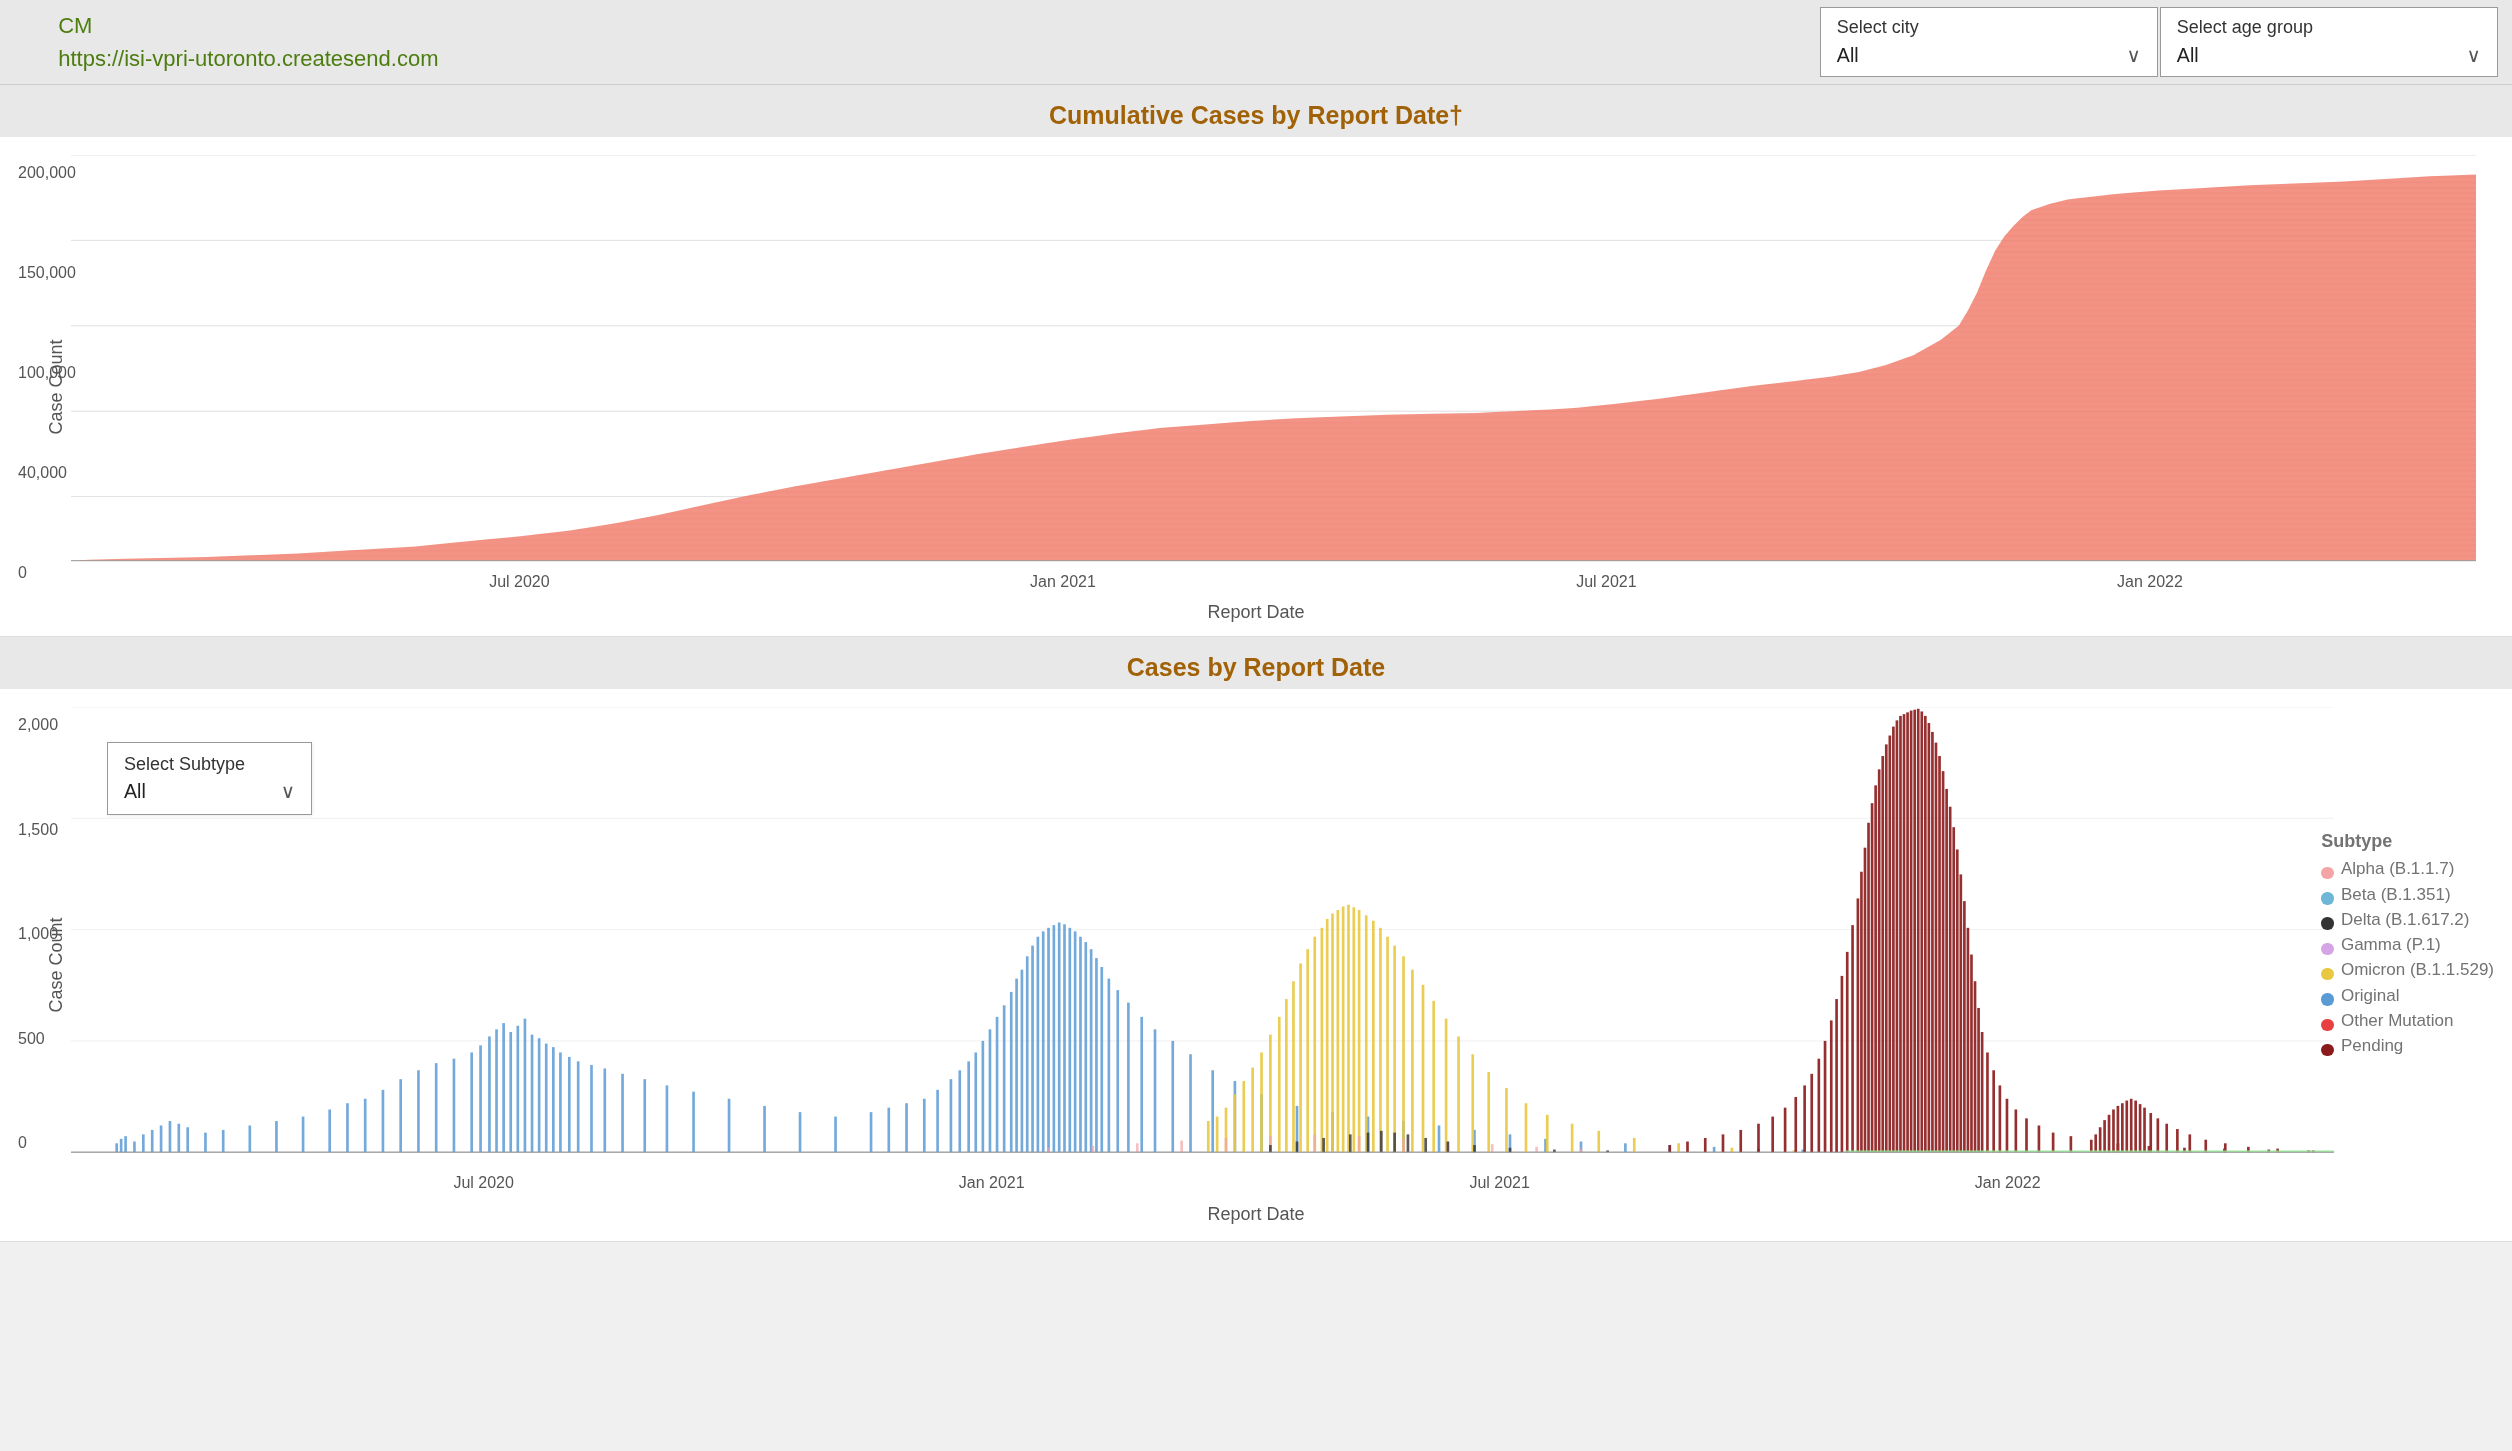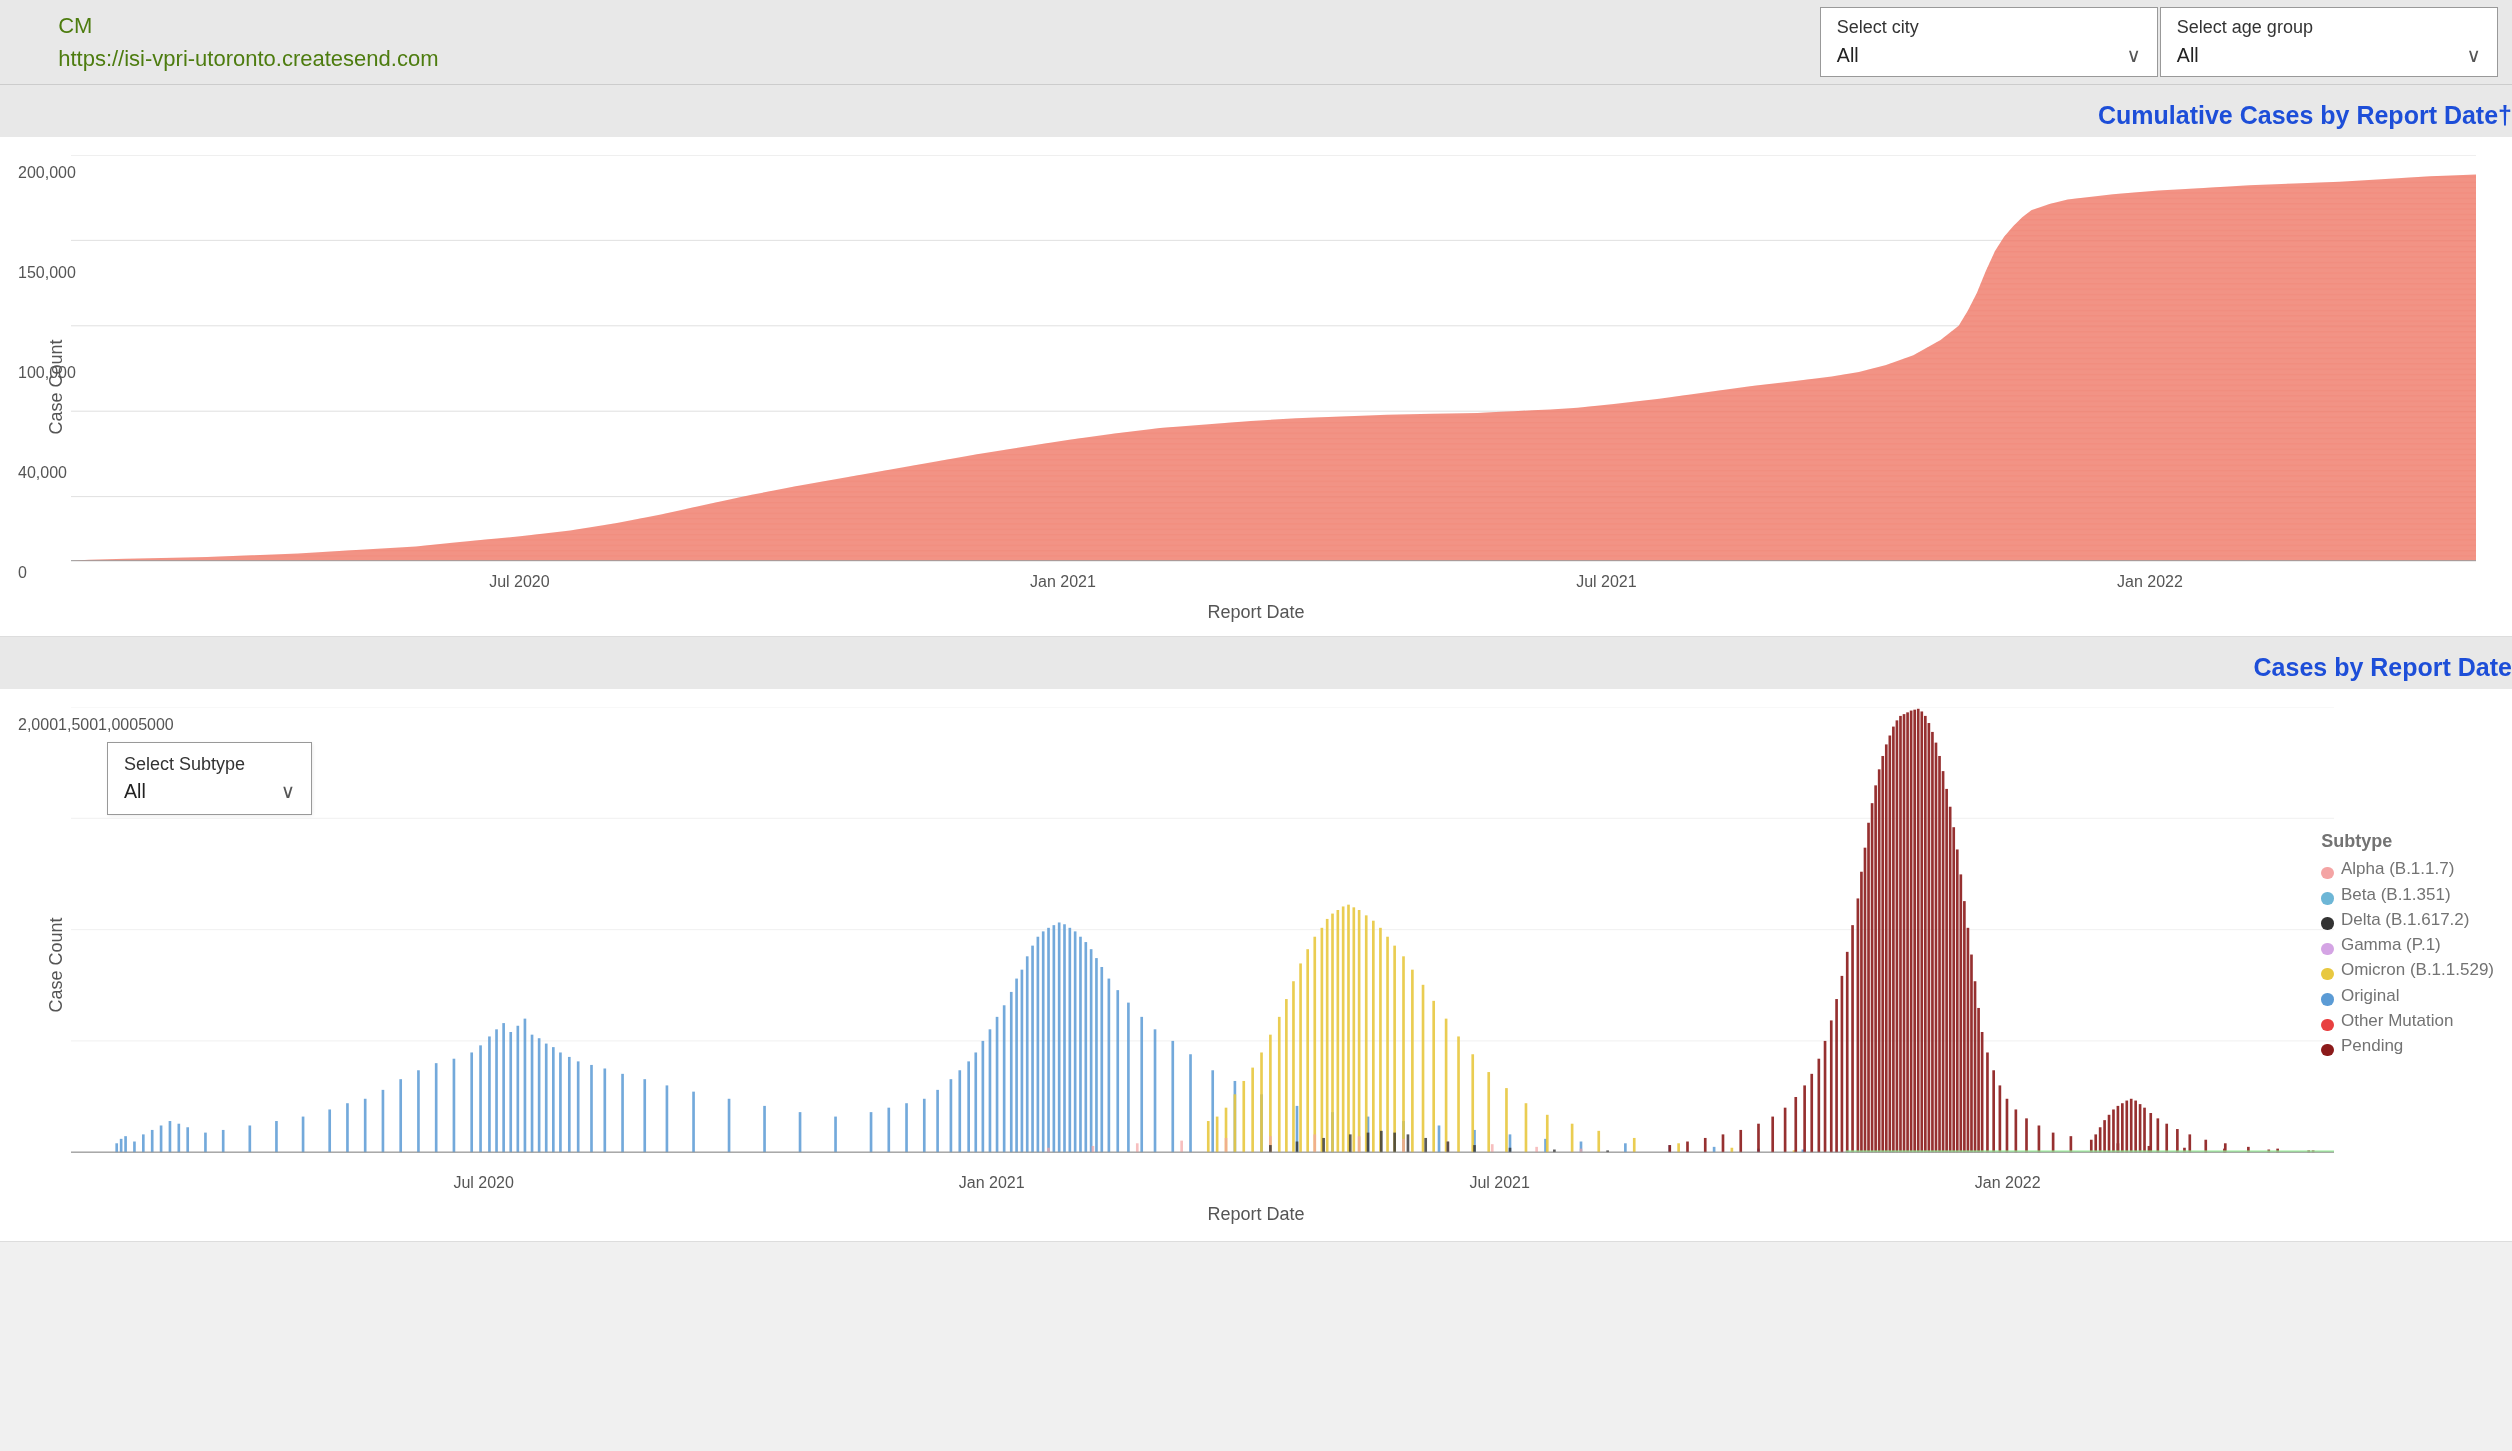--- a/index.html
+++ b/index.html
@@ -31,26 +31,26 @@
     .dropdown-value { font-size: 19.6px; color: #222; }
     .dropdown-arrow { font-size: 19.6px; color: #555; }
 
     
     .chart-section {
       background: white;
       margin: 0;
       border-bottom: 1.8px solid #ddd;
     }
     .chart-title {
-      text-align: right;
+      text-align: center;
       font-size: 25px;
       font-weight: 600;
       padding: 16px 0 7.1px;
       background: #e8e8e8;
-      color: #1d4ed8;
+      color: #a16207;
     }
     .chart-area {
       padding: 18px 36px 36px 71px;
       position: relative;
       background: white;
     }
 
     
     .y-axis-label {
       position: absolute;
@@ -212,21 +212,21 @@
     <div style="position:absolute; bottom:13.4px; left:50%; transform:translateX(-50%); font-size:18px; color:#555;">Report Date</div>
   </div>
 </div>
 
 <div class="chart-section bottom-section">
   <div class="chart-title">Cases by Report Date</div>
   <div class="bottom-chart-area" style="height:552px; position:relative;">
 
     <div class="y-axis-label">Case Count</div>
 
-    <div style="position:absolute; left:18px; top:27px; height:436px; display:flex; flex-direction:row; justify-content:space-between; font-size:16px; color:#555;">
+    <div style="position:absolute; left:18px; top:27px; height:436px; display:flex; flex-direction:column; justify-content:space-between; font-size:16px; color:#555;">
       <span>2,000</span>
       <span>1,500</span>
       <span>1,000</span>
       <span>500</span>
       <span>0</span>
     </div>
 
     <div class="select-subtype-box">
       <div class="select-subtype-label">Select Subtype</div>
       <div class="select-subtype-value-row">

